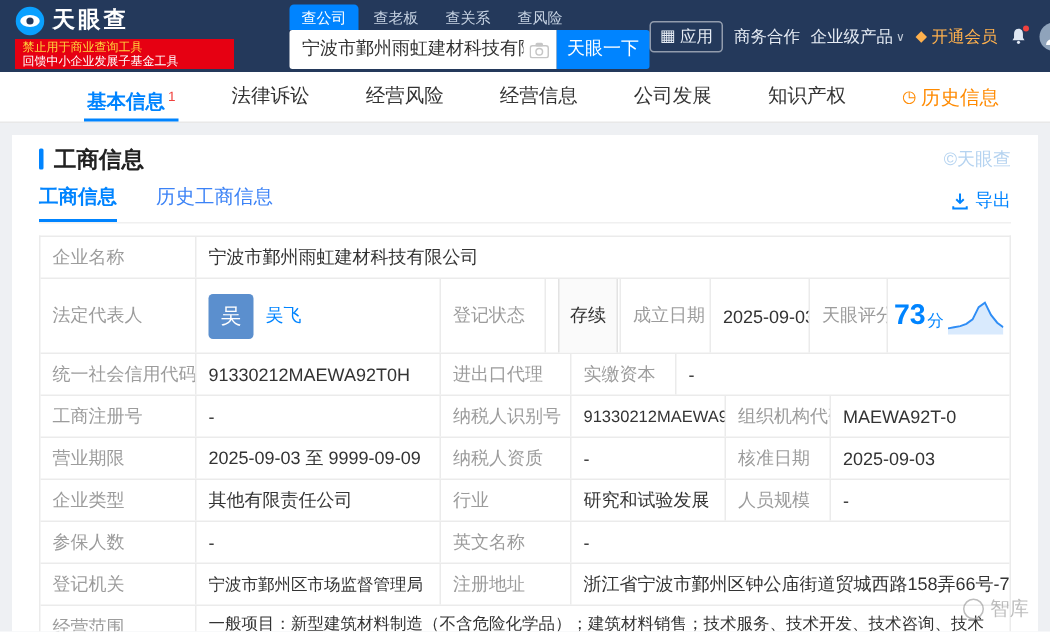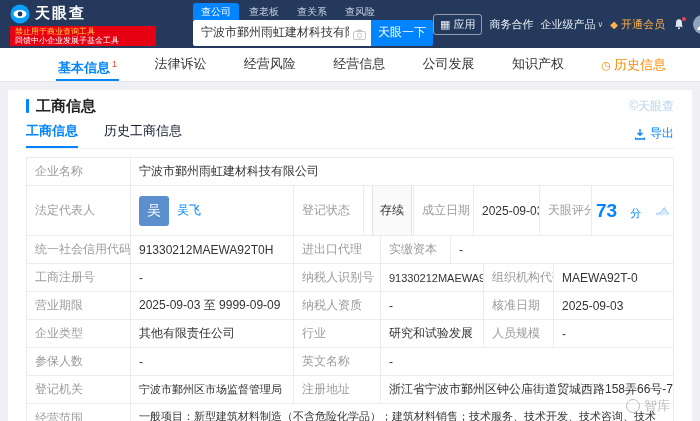--- a/index.html
+++ b/index.html
@@ -41,49 +41,49 @@
   .badge-sup { font-size:9px; color:#f0413e; vertical-align:super; margin-left:2px; font-weight:normal; }
   .main-tab.history { color:#ff8a00; display:flex; align-items:center; gap:3px; }
   .clock-glyph { font-size:11px; }
   
   .card { position:absolute; left:8px; right:8px; top:90px; bottom:0; background:#fff; padding:8px 18px 0; overflow:hidden; }
   .sec-head { display:flex; align-items:center; height:16px; }
   .sec-bar { width:3px; height:14px; background:#0084ff; margin-right:7px; border-radius:1px; }
   .sec-title { font-size:15px; font-weight:bold; color:#222; }
   .sec-copy { margin-left:auto; color:#b5d3f0; font-size:12px; }
   .subtabs { display:flex; gap:26px; margin-top:8px; border-bottom:1px solid #f0f0f0; font-size:13px; align-items:flex-end; }
-  .subtab { padding-bottom:6px; color:#0f172a; cursor:pointer; border-bottom:2px solid transparent; }
+  .subtab { padding-bottom:6px; color:#3b82f6; cursor:pointer; border-bottom:2px solid transparent; }
   .subtab.active { color:#0084ff; font-weight:bold; border-bottom-color:#0084ff; }
   .export-link { margin-left:auto; color:#0084ff; font-size:12px; display:flex; align-items:center; gap:4px; padding-bottom:6px; cursor:pointer; }
   
   .biz-table { border:1px solid #ebebeb; border-bottom:none; margin-top:8px; font-size:12px; }
   .trow { display:flex; border-bottom:1px solid #ebebeb; min-height:26px; align-items:stretch; }
   .tcell { border-right:1px solid #ebebeb; padding:5px 8px; display:flex; align-items:center; overflow:hidden; white-space:nowrap; }
   .trow .tcell:last-child { border-right:none; }
   .lbl { width:104px; flex-shrink:0; color:#9c9c9c; }
   .val { color:#333; }
   .w-v1 { width:163px; flex-shrink:0; }
   .w-l2 { width:87px; flex-shrink:0; }
   .w-v2 { width:103px; flex-shrink:0; }
   .w-l3 { width:70px; flex-shrink:0; }
   .w-flex { flex:1; }
   .r2 { height:50px; }
   .r2-l2 { width:70px; flex-shrink:0; } .r2-v2 { width:50px; flex-shrink:0; }
   .r2-l3 { width:60px; flex-shrink:0; } .r2-v3 { width:66px; flex-shrink:0; }
-  .r2-l4 { width:52px; flex-shrink:0; } .r2-v4 { flex:1; padding:5px 4px;gap:12px; }
+  .r2-l4 { width:52px; flex-shrink:0; } .r2-v4 { flex:1; padding:5px 4px; }
   .rep-avatar { width:30px; height:30px; border-radius:3px; background:#5b8fce; color:#fff; font-size:14px; display:flex; align-items:center; justify-content:center; flex-shrink:0; cursor:pointer; }
   .rep-name { color:#0084ff; margin-left:8px; cursor:pointer; }
   .status-tag { padding:17px 7px; border:1px solid #e3e3e3; border-radius:2px; background:#fafafa; color:#333; }
   .score-num { color:#0084ff; font-size:19px; font-weight:bold; }
   .score-unit { color:#0084ff; font-size:11px; margin:5px 3px 0 1px; }
   .scope-row { align-items:flex-start; }
   .scope-row .lbl { align-items:flex-start; padding-top:6px; }
   .scope-val { display:block; white-space:normal; font-size:11px; line-height:13px; color:#333; padding:6px 8px; }
   
-  .watermark { position:absolute; right:30px; bottom:6px; display:flex; align-items:center; gap:4px; color:#9a9a9a; opacity:.65; font-size:13px; z-index:5; }
+  .watermark { position:absolute; right:14px; bottom:6px; display:flex; align-items:center; gap:4px; color:#9a9a9a; opacity:.65; font-size:13px; z-index:5; }
   .wm-dot { width:14px; height:14px; border:1.5px solid #9a9a9a; border-radius:50%; display:inline-block; }
 </style>
 </head>
 <body>
 
 <div class="header">
   <div class="logo-col">
     <div class="logo-row">
       <span style="display:inline-flex;">
         <svg width="20" height="20" viewBox="0 0 20 20">

